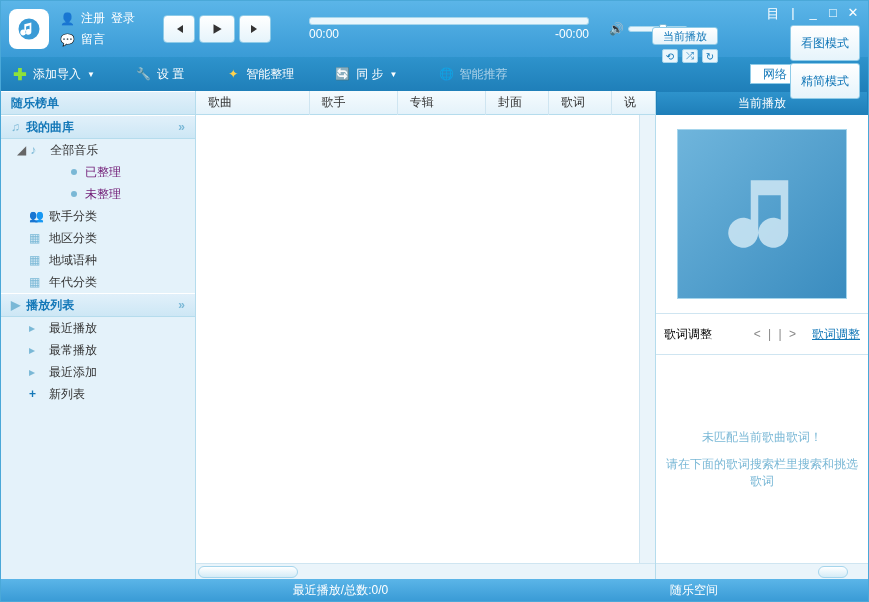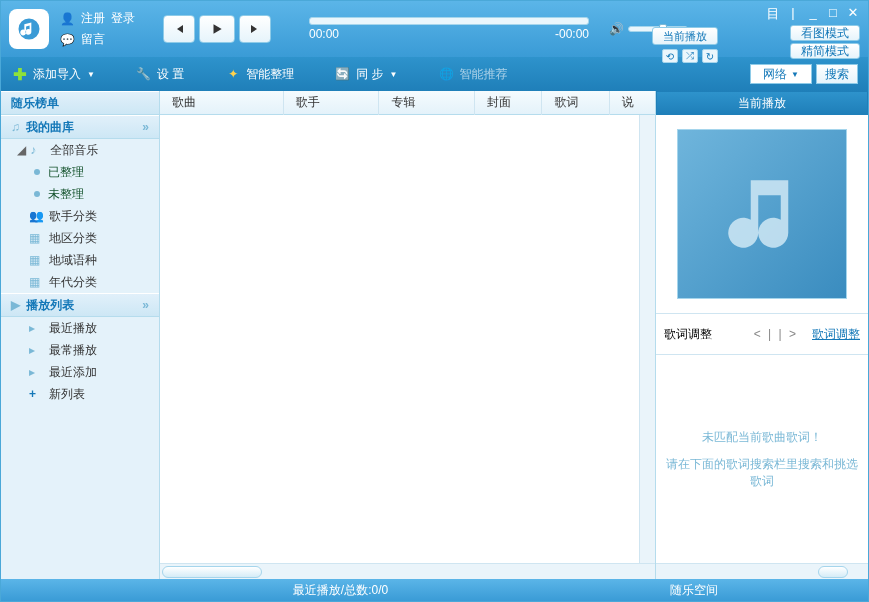--- a/index.html
+++ b/index.html
@@ -17,46 +17,46 @@
 .pc-btn { width: 32px; height: 28px; background: linear-gradient(#fff,#e6f4fb); border: 1px solid #8ecbe8; border-radius: 4px; display: flex; align-items: center; justify-content: center; cursor: pointer; }
 .pc-btn.play { width: 36px; }
 .progress { flex: 1; margin-left: 30px; display: flex; flex-direction: column; gap: 2px; max-width: 280px;}
 .progress-bar { height: 8px; background: #eaf6fc; border: 1px solid #a5d5ec; border-radius: 3px; }
 .progress-time { display: flex; justify-content: space-between; color: #fff; font-size: 11px; }
 .vol { display: flex; align-items: center; gap: 4px; margin-left: 12px; }
 .vol-bar { width: 60px; height: 6px; background: #eaf6fc; border: 1px solid #a5d5ec; border-radius: 3px; position: relative; }
 .vol-bar .thumb { position:absolute; left:30px; top:-3px; width:8px; height:12px; background:#fff; border:1px solid #7ab8d6; border-radius:2px;}
 .winbtns { display: flex; gap: 6px; color:#fff; position:absolute; top:4px; right:8px;}
 .winbtns span { cursor:pointer; font-family: Arial; font-size:13px; display:inline-flex; width:14px; justify-content:center;}
-.btn-right { height: 16px; padding: 0 10px; background: linear-gradient(#fff,#e6f4fb); border: 1px solid #8ecbe8; border-radius: 3px; color: #1478b8; cursor:pointer; display:flex; align-items:center;}
+.btn-right { height: 36px; padding: 0 10px; background: linear-gradient(#fff,#e6f4fb); border: 1px solid #8ecbe8; border-radius: 3px; color: #1478b8; cursor:pointer; display:flex; align-items:center;}
 .btn-right.small { height: 18px; font-size:11px;}
 .curplay-btn { position:absolute; top:26px; right:150px;}
 .loopbtns { display:flex; gap:4px; position:absolute; top:48px; right:150px;}
 .lb { width:16px; height:14px; background:#eaf6fc; border:1px solid #a5d5ec; border-radius:2px; cursor:pointer; display:flex; align-items:center; justify-content:center; font-size:10px; color:#1478b8;}
 .modebtns { position:absolute; right:8px; top:24px; display:flex; flex-direction:column; gap:2px;}
 
 
 .toolbar { height: 34px; background: linear-gradient(#2e93cc,#1f7fb9); display: flex; align-items: center; padding: 0 10px; gap: 40px; color: #fff; }
 .tb-item { display: flex; align-items: center; gap: 4px; cursor: pointer; }
 .tb-item .ico { width:18px; height:18px; display:inline-flex; align-items:center; justify-content:center;}
 .tb-green { color:#8de23a; font-weight:bold; font-size:16px;}
 .searcharea { margin-left: auto; display: flex; align-items: center; gap: 4px; }
 .searchbox { width: 140px; height: 20px; border: 1px solid #8ecbe8; background:#fff; color:#333; padding: 0 4px;}
 .seldrop { height:20px; border:1px solid #8ecbe8; background:#fff; color:#1478b8; padding:0 12px; display:flex; align-items:center; gap:4px; cursor:pointer;}
 .sbtn { height:20px; padding:0 8px; background:linear-gradient(#fff,#e6f4fb); border:1px solid #8ecbe8; color:#1478b8; cursor:pointer;}
 
 
 .main { flex: 1; display: flex; overflow: hidden; }
-.sidebar { width: 159px; background: #e4f2fa; border-right: 1px solid #b5dced; display: flex; flex-direction: column; }
+.sidebar { width: 195px; background: #e4f2fa; border-right: 1px solid #b5dced; display: flex; flex-direction: column; }
 .sb-cat { height: 24px; background: linear-gradient(#e1f0fa,#cde7f5); border-bottom: 1px solid #b5dced; border-top:1px solid #fff; padding: 0 10px; display: flex; align-items: center; color: #1478b8; font-weight: bold; cursor:pointer; }
 .sb-cat .chev { margin-left: auto; color: #7ab8d6; }
 .sb-cat .ico { margin-right:6px; color:#7ab8d6;}
 .sb-item { height: 22px; padding: 0 10px 0 28px; display: flex; align-items: center; color: #333; cursor:pointer;}
 .sb-item .ico { margin-right: 6px; color:#7ab8d6; width:14px; display:inline-flex;}
-.sb-sub { padding-left: 33px; height: 22px; display: flex; align-items: center; color:#14532d; cursor:pointer;}
+.sb-sub { padding-left: 70px; height: 22px; display: flex; align-items: center; color:#701a75; cursor:pointer;}
 .sb-sub .bullet { width:6px; height:6px; background:#7ab8d6; border-radius:50%; margin-right:8px;}
 .sb-tree-toggle { margin-right:4px; margin-left:-12px; color:#666;}
 
 .center { flex: 1; display: flex; flex-direction: column; background:#fff; border-right:1px solid #b5dced;}
 .cols { height: 24px; background: linear-gradient(#f5fbfe,#e4f2fa); border-bottom: 1px solid #b5dced; display: flex; align-items: center; }
 .col { padding: 15px 12px; color: #333; border-right: 1px solid #cfe5f1; height:100%; display:flex; align-items:center; cursor:pointer;}
 .col:first-child { flex:1.4;}
 .col:nth-child(2){ flex:1;}
 .col:nth-child(3){ flex:1;font-family:Liberation Serif, serif;}
 .col:nth-child(4){ flex:0.6;}

